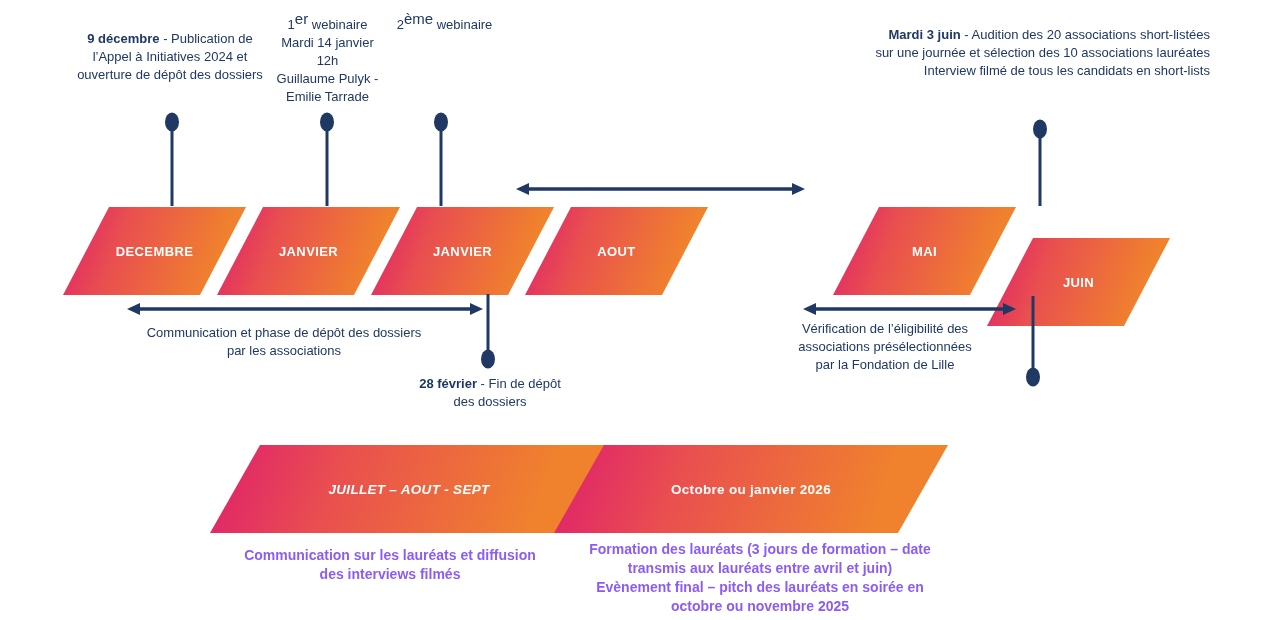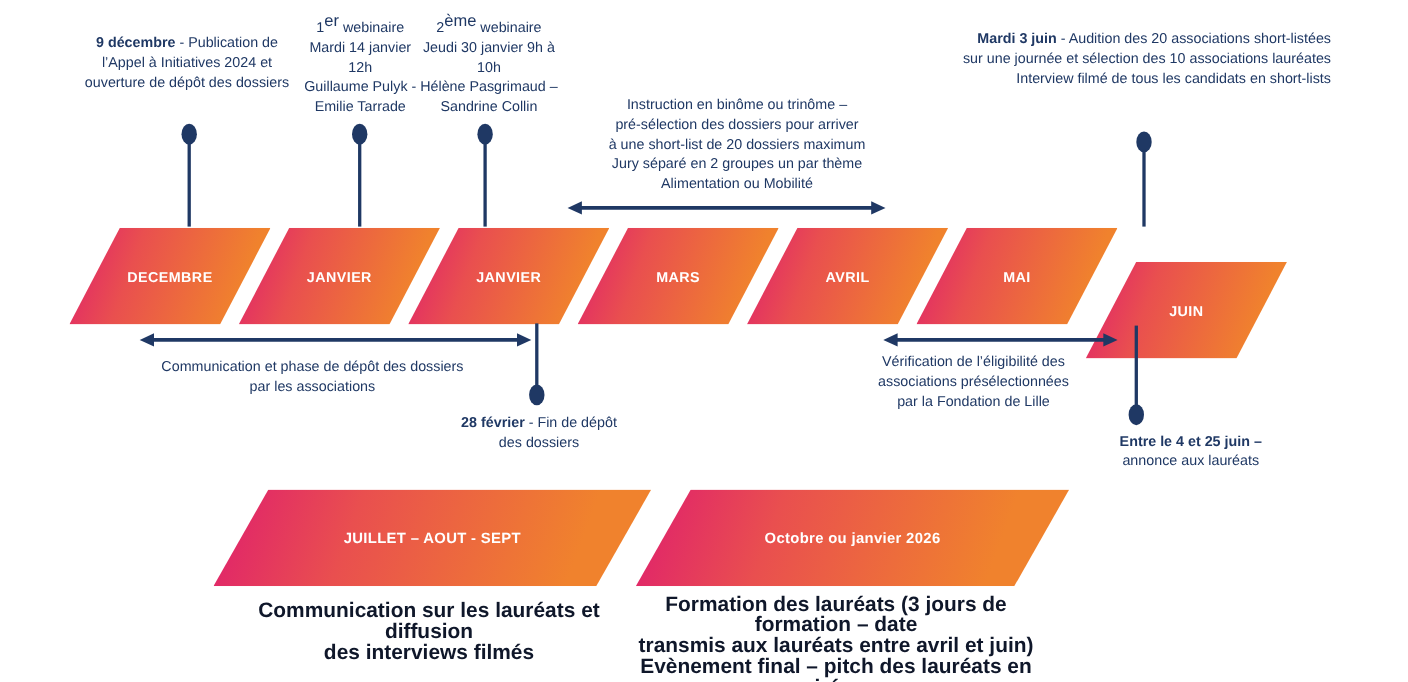--- a/index.html
+++ b/index.html
@@ -18,21 +18,21 @@
     display:flex;align-items:center;justify-content:center;
   }
   .month span{color:#fff;font-weight:bold;font-size:13px;letter-spacing:.4px;text-align:right;}
   .bshape{
     position:absolute;top:445px;height:88px;
     background:linear-gradient(110deg,#df1e6e 0%,#e94f4f 32%,#f0822d 82%);
     clip-path:polygon(50px 0,100% 0,calc(100% - 50px) 100%,0 100%);
     display:flex;align-items:center;justify-content:center;
   }
   .bshape span{color:#fff;font-weight:bold;font-size:13.5px;letter-spacing:.3px;}
-  .btext{position:absolute;text-align:center;font-size:19px;line-height:19px;font-weight:bold;color:#0f172a;white-space:pre-line;}
+  .btext{position:absolute;text-align:center;font-size:14px;line-height:19px;font-weight:bold;color:#8b5cf6;white-space:pre-line;}
   svg.overlay{position:absolute;left:0;top:0;pointer-events:none;}
 </style>
 </head>
 <body>
 
 <div id="stage">
 
   <div class="ann" style="left:75px;top:30px;width:190px;">
     <span class="b">9 décembre</span><span> - Publication de l’Appel à Initiatives 2024  et ouverture de dépôt des dossiers</span>
   </div>
@@ -40,78 +40,63 @@
   <div class="ann" style="left:255px;top:16px;width:145px;">
     <div><span>1</span><sup>er</sup><span> webinaire</span></div>
     <div class="ml">Mardi 14  janvier
 12h
 Guillaume Pulyk  -
 Emilie Tarrade</div>
   </div>
 
   <div class="ann" style="left:372px;top:16px;width:145px;">
     <div><span>2</span><sup>ème</sup><span>  webinaire</span></div>
-    <div class="ml">Jeudi 30 janvier 9h à
-10h
-Hélène Pasgrimaud –
-Sandrine Collin</div>
   </div>
 
-  <div class="ann ml" style="left:535px;top:86px;width:270px;">Instruction en binôme ou trinôme –
-pré-sélection  des dossiers pour arriver
-à une short-list de 20 dossiers maximum
-Jury séparé en 2 groupes un par thème
-Alimentation ou Mobilité</div>
 
   <div class="ann" style="left:870px;top:26px;width:340px;text-align:right;">
     <div><span class="b">Mardi 3 juin</span><span> - Audition des 20 associations short-listées sur une journée et sélection des 10 associations lauréates</span></div>
     <div>Interview filmé de tous les candidats en short-lists</div>
   </div>
 
   <div class="month" style="left:63px;">
       <span>DECEMBRE</span>
     </div>
   <div class="month" style="left:217px;">
       <span>JANVIER</span>
     </div>
   <div class="month" style="left:371px;">
       <span>JANVIER</span>
     </div>
   <div class="month" style="left:525px;">
-      <span>MARS</span>
-    </div>
-  <div class="month" style="left:679px;">
-      <span>AVRIL</span>
+      <span>AOUT</span>
     </div>
   <div class="month" style="left:833px;">
       <span>MAI</span>
     </div>
   <div class="month" style="left:987px;margin-top:31px;">
       <span>JUIN</span>
     </div>
 
   <div class="ann ml" style="left:124px;top:324px;width:320px;">Communication et phase de dépôt des dossiers
 par les associations</div>
 
   <div class="ann" style="left:415px;top:375px;width:150px;">
     <span class="b">28 février</span><span> - Fin de dépôt des dossiers</span>
   </div>
 
   <div class="ann ml" style="left:775px;top:320px;width:220px;">Vérification de l’éligibilité des
 associations présélectionnées
 par la Fondation de Lille</div>
 
-  <div class="ann" style="left:1000px;top:392px;width:165px;">
-    <span class="b">Entre le 4 et 25 juin –</span><span> annonce aux lauréats</span>
-  </div>
 
-  <div class="bshape" style="left:194px;width:398px;">
+  <div class="bshape" style="left:210px;width:398px;font-style:italic;">
     <span>JUILLET – AOUT - SEPT</span>
   </div>
-  <div class="bshape" style="left:578px;width:394px;text-align:center;">
+  <div class="bshape" style="left:554px;width:394px;text-align:center;">
     <span>Octobre ou janvier 2026</span>
   </div>
 
   <div class="btext" style="left:220px;top:546px;width:340px;">Communication sur les lauréats et diffusion
 des interviews filmés</div>
   <div class="btext" style="left:570px;top:540px;width:380px;">Formation des lauréats (3 jours de formation – date
 transmis aux lauréats entre avril et juin)
 Evènement final – pitch des lauréats en soirée en
 octobre ou novembre 2025</div>
 

